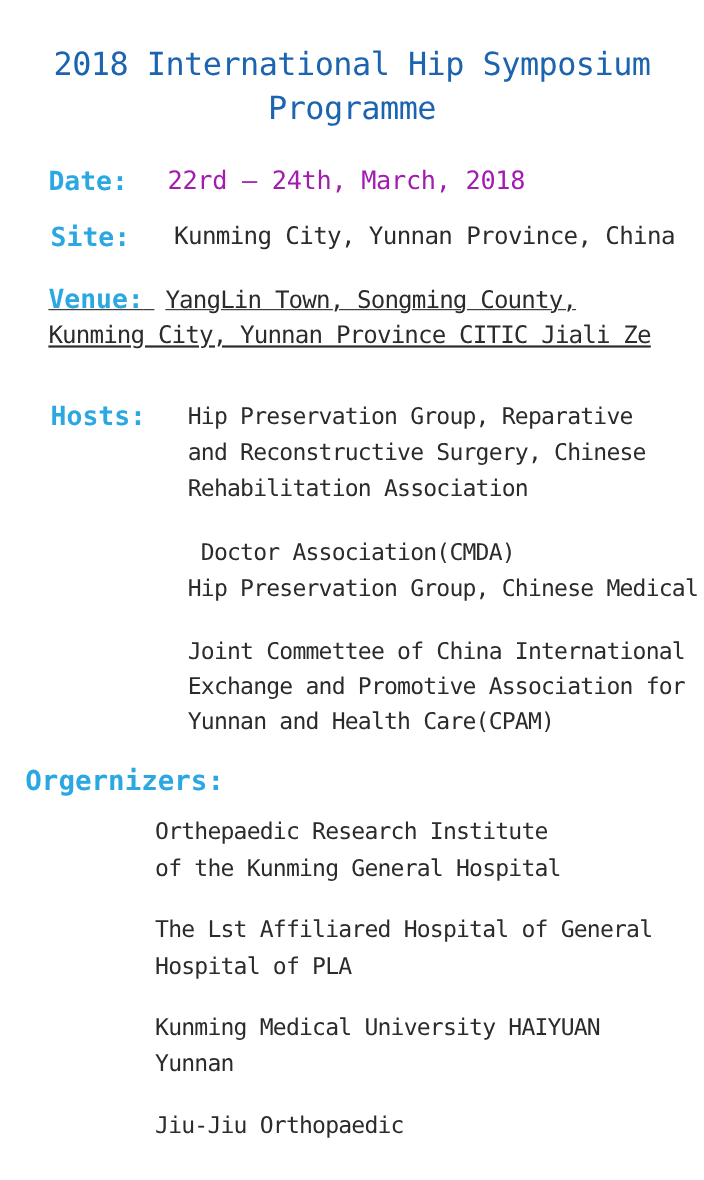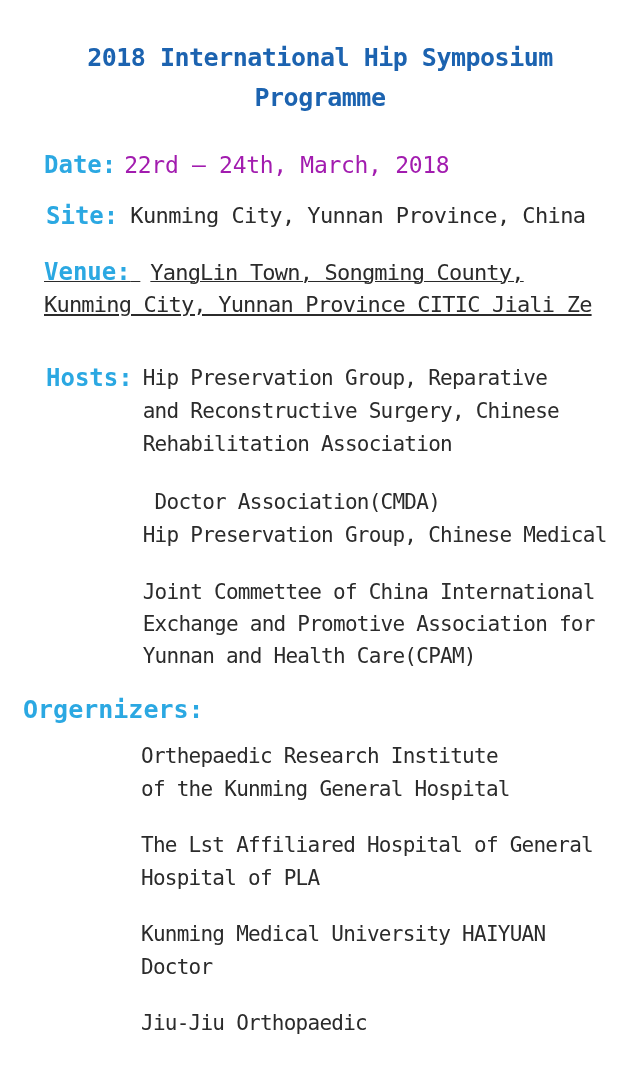--- a/index.html
+++ b/index.html
@@ -26,33 +26,34 @@
   }
 
   
   .title {
     position: absolute;
     left: 0;
     top: 38px;
     width: 640px;
     text-align: center;
     font-family: "DejaVu Sans Mono", "Liberation Mono", monospace;
-    font-weight: bold;
-    font-size: 25px;
+    font-weight: normal;
+    font-size: 29px;
     line-height: 40px;
     letter-spacing: -0.5px;
     color: #1c63b0;
   }
   .title .line2 { display: block; }
 
   
   .field {
     position: absolute;
     display: flex;
     align-items: flex-start;
+    gap: 28px;
   }
   .flabel {
     font-family: "DejaVu Sans Mono", "Liberation Mono", monospace;
     font-weight: bold;
     color: #2ba8e2;
     white-space: pre;
     flex: 0 0 auto;
   }
   .fvalue {
     font-family: "DejaVu Sans Mono", "Liberation Mono", monospace;
@@ -201,21 +202,21 @@
       <span class="l">of the Kunming General Hospital</span>
     </div>
 
     <div class="org-block">
       <span class="l">The Lst Affiliared Hospital of General</span>
       <span class="l">Hospital of PLA</span>
     </div>
 
     <div class="org-block">
       <span class="l">Kunming Medical University HAIYUAN</span>
-      <span class="l">Doctor</span>
+      <span class="l">Yunnan</span>
     </div>
 
     <div class="org-block">
       <span class="l">Jiu-Jiu Orthopaedic</span>
     </div>
 
   </div>
 
 </div>
 

